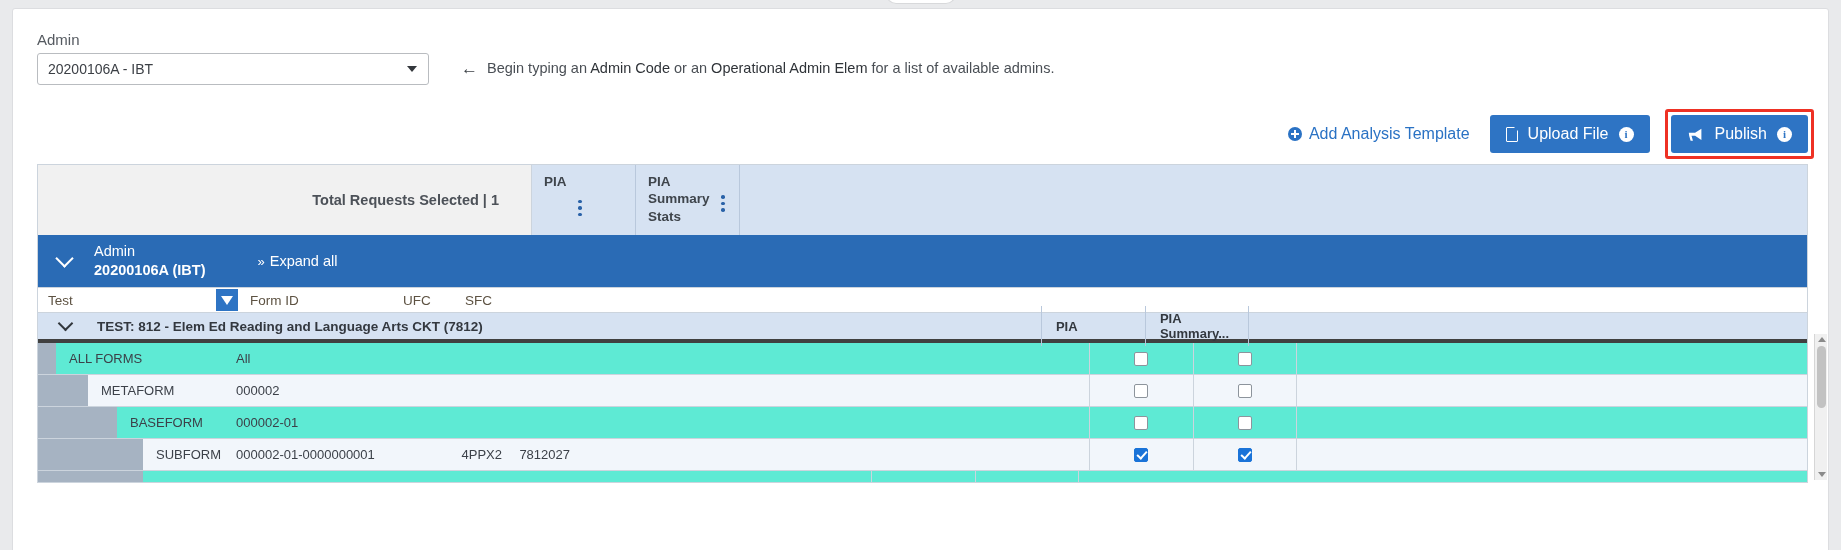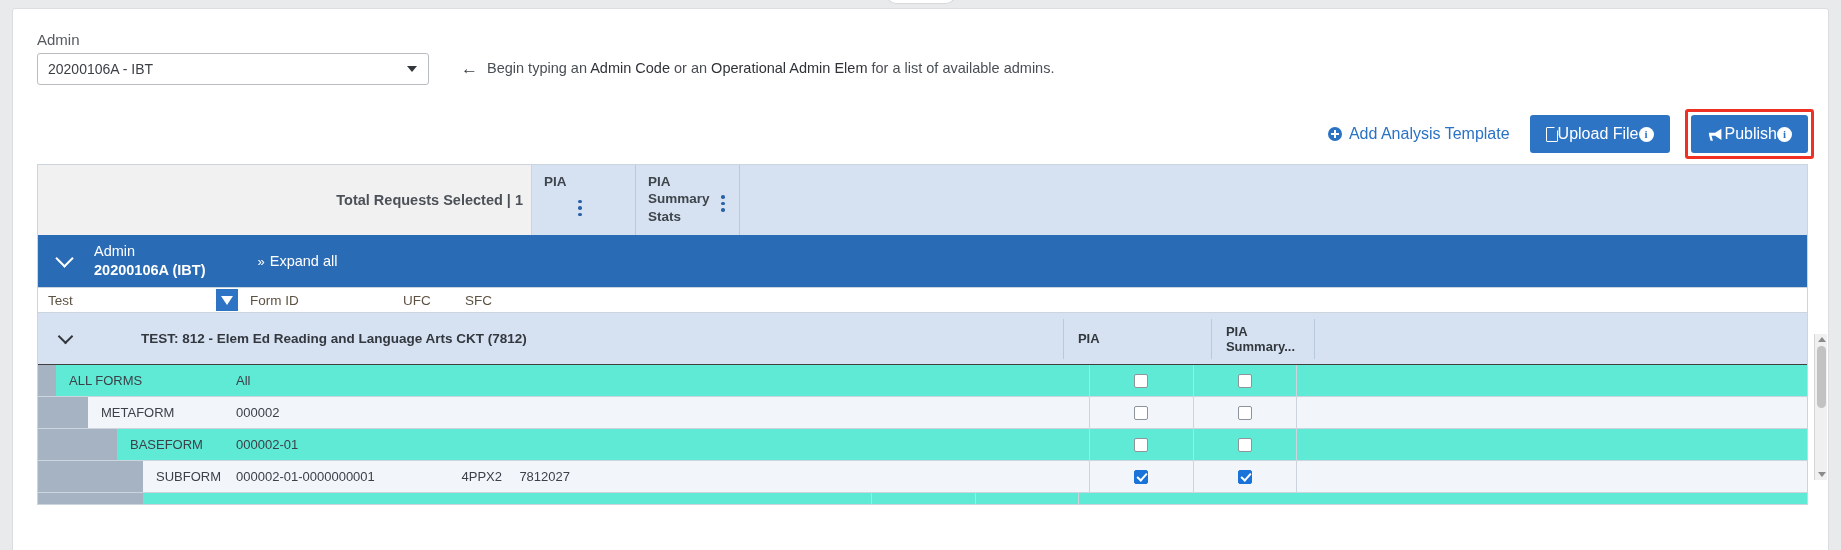--- a/index.html
+++ b/index.html
@@ -124,20 +124,21 @@
     background: #2e74c4;
     color: #ffffff;
     border: none;
     border-radius: 3px;
     height: 38px;
     padding: 0 16px;
     font-size: 16px;
     font-family: "Liberation Sans", sans-serif;
     display: inline-flex;
     align-items: center;
+    gap: 10px;
     cursor: pointer;
     white-space: nowrap;
   }
   .info-dot {
     width: 15px; height: 15px;
     border-radius: 50%;
     background: #ffffff;
     color: #2e74c4;
     font-size: 11px;
     font-weight: bold;
@@ -181,21 +182,21 @@
   }
   .row { display: flex; }
 
   
   .hdr-row { height: 70px; background: #f1f1f1; }
   .cell-total {
     width: 494px;
     display: flex;
     align-items: center;
     justify-content: flex-end;
-    padding-right: 8px;
+    padding-right: 32px;
     font-size: 14.5px;
     font-weight: bold;
     color: #4c5158;
     border-right: 1px solid #ccd4dd;
   }
   .cell-pia, .cell-pss {
     background: #d6e2f2;
     border-right: 1px solid #b9c8dc;
     position: relative;
     padding: 8px 10px 0 12px;
@@ -277,26 +278,25 @@
     border-left: 6px solid transparent;
     border-right: 6px solid transparent;
     border-top: 9px solid #fff;
   }
   .col-form { width: 165px; padding-left: 12px; }
   .col-ufc  { width: 62px; }
   .col-sfc  { width: 60px; }
 
   
   .test-band {
-    height: 52px;
+    height: 30px;
     background: #d6e2f2;
     display: flex;
     align-items: center;
-    border-bottom: 1px solid #404040;
-    gap: 44px;
+    border-bottom: 4px solid #404040;
   }
   .test-band .chev-dk {
     width: 11px; height: 11px;
     border-right: 2.4px solid #32373d;
     border-bottom: 2.4px solid #32373d;
     transform: rotate(45deg);
     margin: -5px 26px 0 22px;
     cursor: pointer;
   }
   .test-title {

